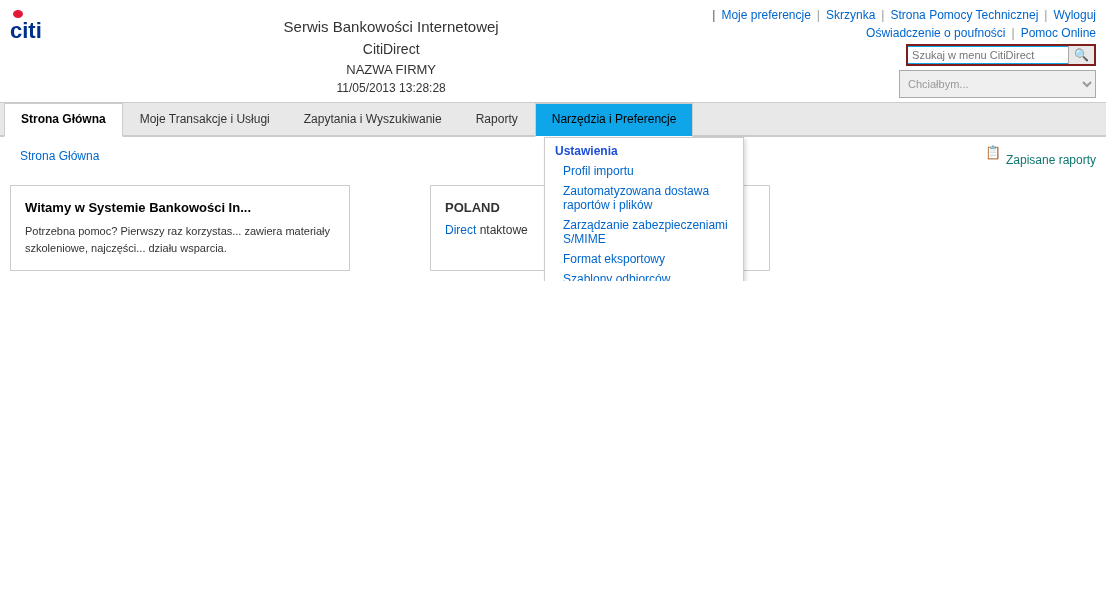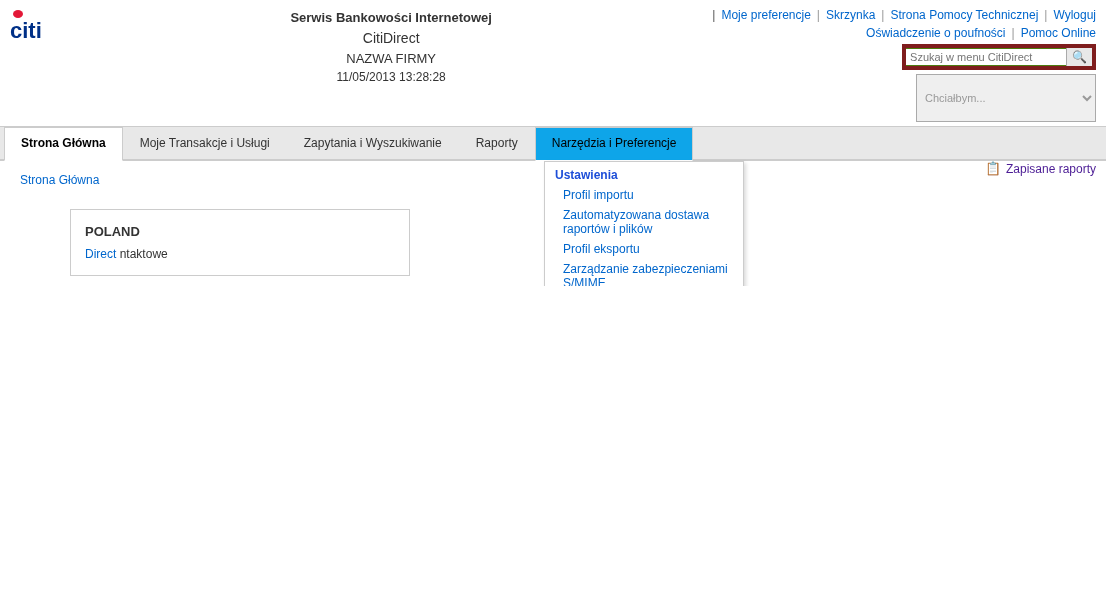--- a/index.html
+++ b/index.html
@@ -16,21 +16,21 @@
     }
     #header-logo {
       display: flex;
       align-items: center;
     }
     #header-center {
       text-align: center;
       flex: 1;
       line-height: 1.5;
     }
-    #header-center .title-main { font-size: 13px; font-weight: bold; }
+    #header-center .title-main { font-size: 15px; font-weight: normal; margin-top: 8px; }
     #header-center .title-brand { font-size: 14px; font-weight: normal; }
     #header-center .title-company { font-size: 13px; font-weight: normal; }
     #header-center .title-date { font-size: 12px; }
 
     #header-right {
       display: flex;
       flex-direction: column;
       align-items: flex-end;
       gap: 4px;
     }
@@ -51,22 +51,22 @@
     #header-second-links span.sep { color: #999; }
 
     #search-row {
       display: flex;
       align-items: center;
       gap: 6px;
     }
     #search-input-wrap {
       display: flex;
       align-items: center;
-      border: 4px solid #7f1d1d;
-      background: #4d7c0f;
+      border: 2px solid #7f1d1d;
+      background: #0ea5e9;
     }
     #search-input-wrap input {
       border: none;
       outline: none;
       font-size: 11px;
       padding: 2px 4px;
       width: 160px;
       color: #999;
     }
     #search-input-wrap .search-btn {
@@ -75,24 +75,24 @@
       border-left: 1px solid #aaa;
       padding: 2px 5px;
       cursor: pointer;
       font-size: 12px;
     }
     #dropdown-row {
       display: flex;
       align-items: center;
     }
     #dropdown-row select {
-      width: 180px;
+      width: 197px;
       font-size: 11px;
       border: 1px solid #aaa;
-      padding: 16px 4px;
+      padding: 6px 4px;
       color: #999;
     }
 
     
     #navbar {
       display: flex;
       background: #e8e8e8;
       border-bottom: 2px solid #ccc;
       padding: 0 4px;
       position: relative;
@@ -174,21 +174,21 @@
     #saved-reports {
       position: absolute;
       right: 10px;
       top: 0;
       font-size: 12px;
       color: #0066cc;
       display: flex;
       align-items: center;
       gap: 4px;
     }
-    #saved-reports a { color: #4c1d95; text-decoration: none; }
+    #saved-reports a { color: #0f766e; text-decoration: none; margin-top: 16px; }
 
     
     #dropdown-menu {
       position: absolute;
       top: 34px;
       left: 544px;
       background: #fff;
       border: 1px solid #ccc;
       width: 200px;
       z-index: 100;
@@ -271,21 +271,20 @@
   <div class="nav-item">Moje Transakcje i Usługi</div>
   <div class="nav-item">Zapytania i Wyszukiwanie</div>
   <div class="nav-item">Raporty</div>
   <div class="nav-item dropdown-open">Narzędzia i Preferencje</div>
 
   <div id="dropdown-menu">
 
     <div class="dropdown-section-header">Ustawienia</div>
     <div class="dropdown-item">Profil importu</div>
     <div class="dropdown-item">Zautomatyzowana dostawa raportów i plików</div>
-    <div class="dropdown-item">Profil eksportu</div>
     <div class="dropdown-item">Zarządzanie zabezpieczeniami S/MIME</div>
     <div class="dropdown-item">Format eksportowy</div>
     <div class="dropdown-item">Szablony odbiorców</div>
 
     <div class="dropdown-section-header">Zasoby</div>
     <div class="dropdown-item">Komunikat zawiadomienia.</div>
     <div class="dropdown-item highlighted">Wybór (włączenie) - Zawiadomienia SMS</div>
 
     <div class="dropdown-section-header">Zarządzania kontaktami</div>
     <div class="dropdown-item">Informacja o kontakcie COB</div>
@@ -303,19 +302,23 @@
 <div style="display:flex; justify-content:space-between; align-items:center; padding: 6px 10px; position:relative;">
   <div id="breadcrumb">Strona Główna</div>
   <div id="saved-reports">
     <span style="color:#0066cc; font-size:13px;">📋</span>
     <a href="#">Zapisane raporty</a>
   </div>
 </div>
 
 <div id="main-area">
 
+  <div id="welcome-box">
+    <h3>Witamy w Systemie Bankowości In...</h3>
+    <p>Potrzebna pomoc? Pierwszy raz korzystas... zawiera materiały szkoleniowe, najczęści... działu wsparcia.</p>
+  </div>
 
   <div id="right-panel" style="margin-left: 60px;">
     <div class="panel-title">POLAND</div>
     <a href="#">Direct</a>
     <span>ntaktowe</span>
   </div>
 </div>
 
 </body></html>

